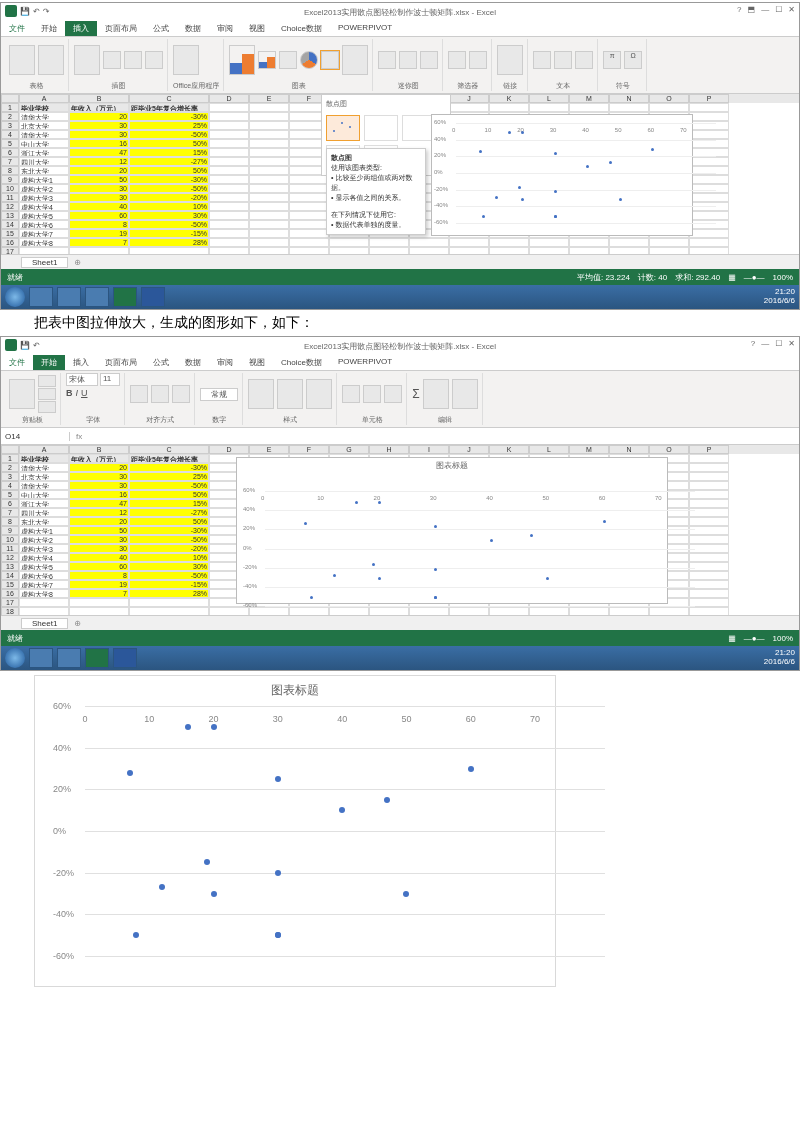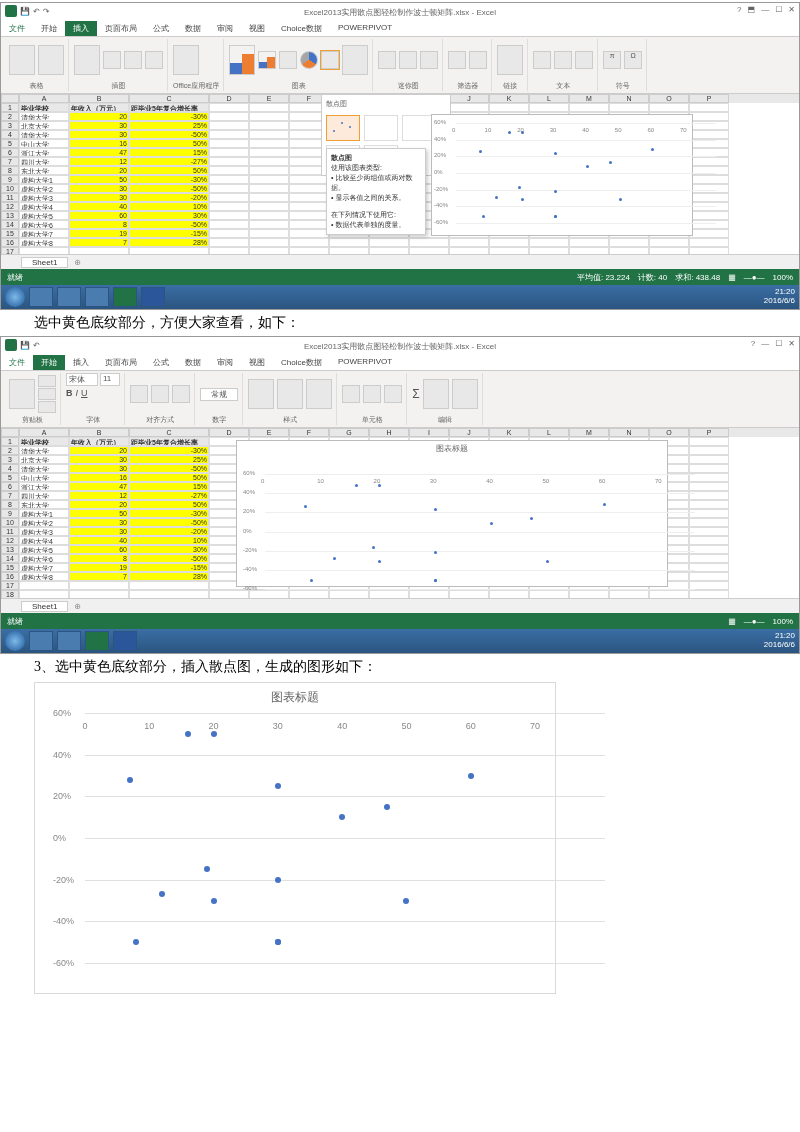--- a/index.html
+++ b/index.html
@@ -575,38 +575,38 @@
   </div>
   <div class="sheet-tabs">
     <span class="st">Sheet1</span>
     <span class="plus">⊕</span>
   </div>
   <div class="statusbar">
     <span>就绪</span>
     <div class="right">
       <span>平均值: 23.224</span>
       <span>计数: 40</span>
-      <span>求和: 438.48</span>
+      <span>求和: 292.40</span>
       <span>▦</span>
       <span>—●—</span>
       <span>100%</span>
     </div>
   </div>
   <div class="taskbar">
     <div class="start"></div>
     <div class="tbic"></div>
     <div class="tbic"></div>
     <div class="tbic"></div>
     <div class="tbic" style="background:#217346"></div>
     <div class="tbic" style="background:#2b579a"></div>
     <div class="clock"><span>21:20</span><br><span>2016/6/6</span></div>
   </div>
 </div>
 
-<div class="body-text">选中黄色底纹部分，方便大家查看，如下：</div>
+<div class="body-text">把表中图拉伸放大，生成的图形如下，如下：</div>
 
 <div class="excel-window">
   <div class="titlebar">
     <div class="qat">
           <div class="xl-icon"></div>
           <span>💾</span>
           <span>↶</span>
         </div>
     <span>Excel2013实用散点图轻松制作波士顿矩阵.xlsx - Excel</span>
     <div class="wincontrols">
@@ -685,20 +685,24 @@
           <div class="label">单元格</div>
         </div>
     <div class="rgroup">
           <div class="icons">
             <span style="font-size:12px">Σ</span>
             <span class="ric big"></span>
             <span class="ric big"></span>
           </div>
           <div class="label">编辑</div>
         </div>
+  </div>
+  <div class="namebox-row">
+    <div class="namebox">O14</div>
+    <div class="fx">fx</div>
   </div>
   <div style="position:relative;height:170px;overflow:hidden">
     <div id="grid2">
           <div class="col-hdrs">
             <div class="ch" style="width:18px;height:9px"></div>
             <div class="ch" style="width:50px;height:9px">A</div>
             <div class="ch" style="width:60px;height:9px">B</div>
             <div class="ch" style="width:80px;height:9px">C</div>
             <div class="ch" style="width:40px;height:9px">D</div>
             <div class="ch" style="width:40px;height:9px">E</div>
@@ -1115,21 +1119,20 @@
   <div class="taskbar">
     <div class="start"></div>
     <div class="tbic"></div>
     <div class="tbic"></div>
     <div class="tbic" style="background:#217346"></div>
     <div class="tbic" style="background:#2b579a"></div>
     <div class="clock"><span>21:20</span><br><span>2016/6/6</span></div>
   </div>
 </div>
 
-<div class="body-text">3、选中黄色底纹部分，插入散点图，生成的图形如下：</div>
 
 <div class="big-chart">
   <div class="ctitle">图表标题</div>
   <div class="plot" id="bigplot" style="position: relative;">
         <div class="gridh" style="top:250px"></div>
         <div class="ylbl" style="top:250px;left:-32px">-60%</div>
         <div class="gridh" style="top:208.33333333333334px"></div>
         <div class="ylbl" style="top:208.33333333333334px;left:-32px">-40%</div>
         <div class="gridh" style="top:166.66666666666669px"></div>
         <div class="ylbl" style="top:166.66666666666669px;left:-32px">-20%</div>

